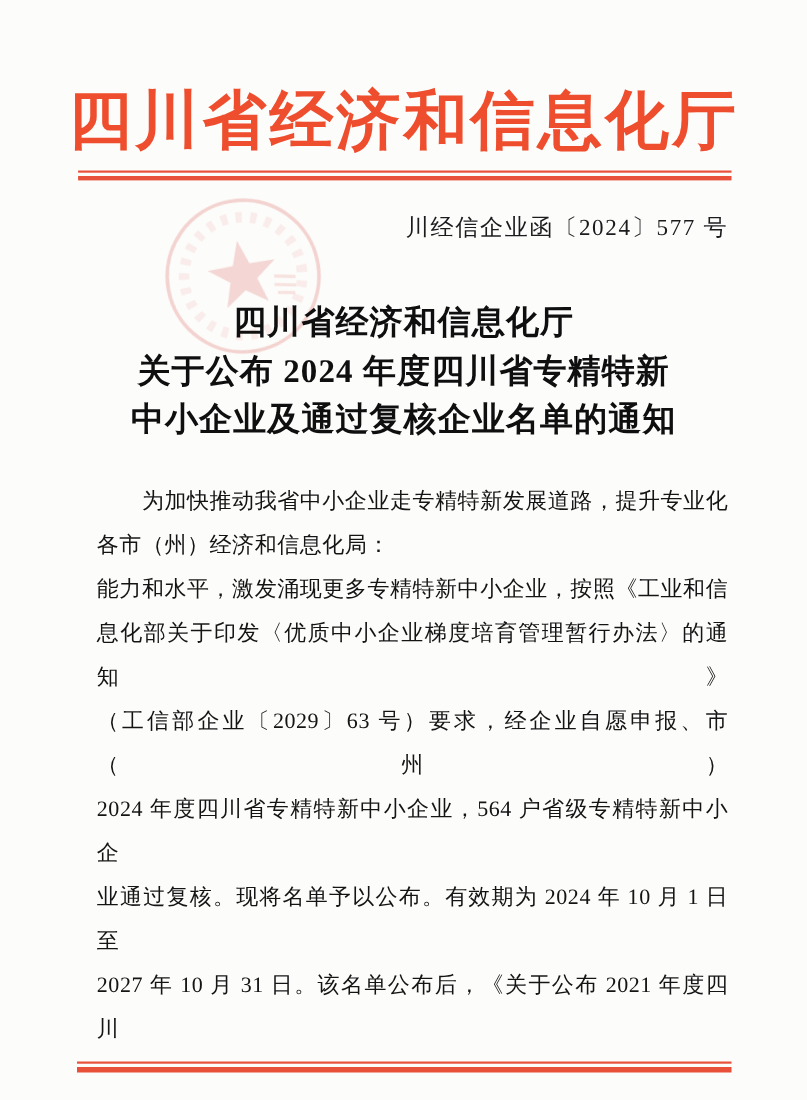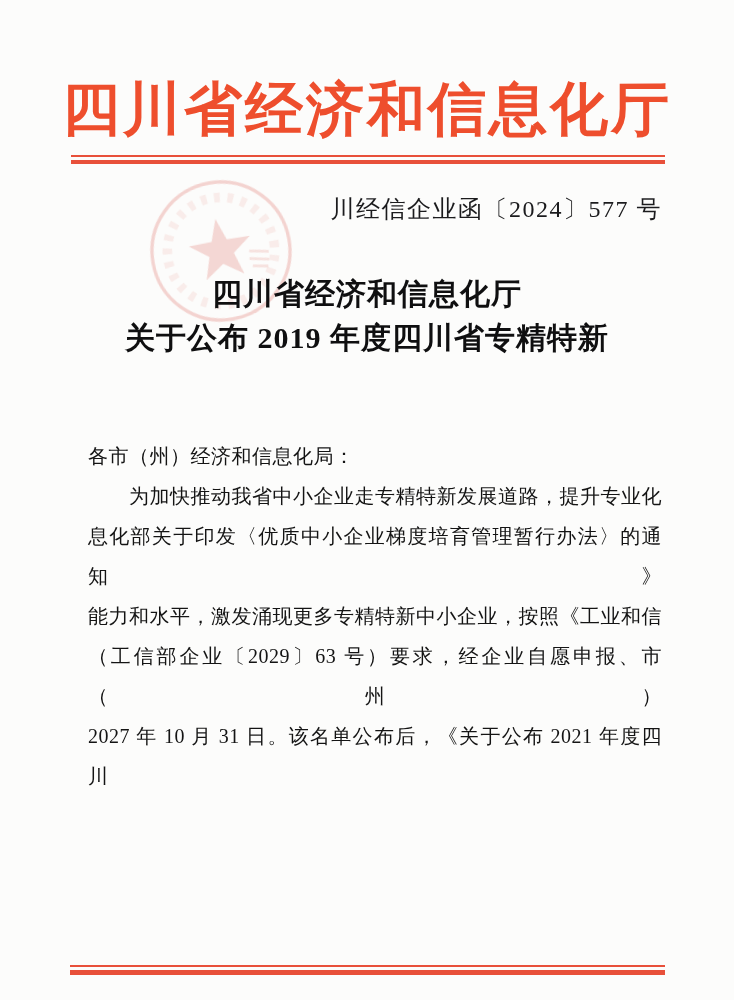--- a/index.html
+++ b/index.html
@@ -20,21 +20,21 @@
     white-space:nowrap;
   }
   .head-rule {
     position:absolute; top:155px; left:71px; right:69px;
     height:9px; box-sizing:border-box;
     border-top:2px solid #e8503a;
     border-bottom:4px solid #e8503a;
   }
   .doc-number {
     position:absolute; top:193px; right:72px;
-    font-size:24px; letter-spacing:1.5px;
+    font-size:21px; letter-spacing:1.5px;
     color:#1b1b1d; white-space:nowrap;
   }
   .seal {
     position:absolute; left:126px; top:160px;
     width:190px; height:182px;
     opacity:0.55;
     transform:rotate(-10deg);
     filter:blur(0.4px);
     pointer-events:none;
   }
@@ -77,28 +77,31 @@
       <line x1="124" y1="100" x2="144" y2="104"></line>
       <line x1="123" y1="108" x2="143" y2="112"></line>
       <line x1="125" y1="116" x2="141" y2="119"></line>
     </g>
   </svg>
 
   <div class="doc-number">川经信企业函〔2024〕577 号</div>
 
   <div class="doc-title">
     <div>四川省经济和信息化厅</div>
-    <div>关于公布 2019 年度四川省专精特新</div>
+    <div>关于公布 2024 年度四川省专精特新</div>
+    <div>中小企业及通过复核企业名单的通知</div>
   </div>
 
   <div class="body-block">
+    <div class="body-line indent">为加快推动我省中小企业走专精特新发展道路，提升专业化</div>
     <div class="body-line no-just">各市（州）经济和信息化局：</div>
-    <div class="body-line indent">为加快推动我省中小企业走专精特新发展道路，提升专业化</div>
+    <div class="body-line">能力和水平，激发涌现更多专精特新中小企业，按照《工业和信</div>
     <div class="body-line">息化部关于印发〈优质中小企业梯度培育管理暂行办法〉的通知》</div>
-    <div class="body-line">能力和水平，激发涌现更多专精特新中小企业，按照《工业和信</div>
     <div class="body-line">（工信部企业〔2029〕63 号）要求，经企业自愿申报、市（州）</div>
+    <div class="body-line">2024 年度四川省专精特新中小企业，564 户省级专精特新中小企</div>
+    <div class="body-line">业通过复核。现将名单予以公布。有效期为 2024 年 10 月 1 日至</div>
     <div class="body-line">2027 年 10 月 31 日。该名单公布后，《关于公布 2021 年度四川</div>
 
   </div>
 
   <div class="foot-rule"></div>
 
 </div>
 
 </body></html>

